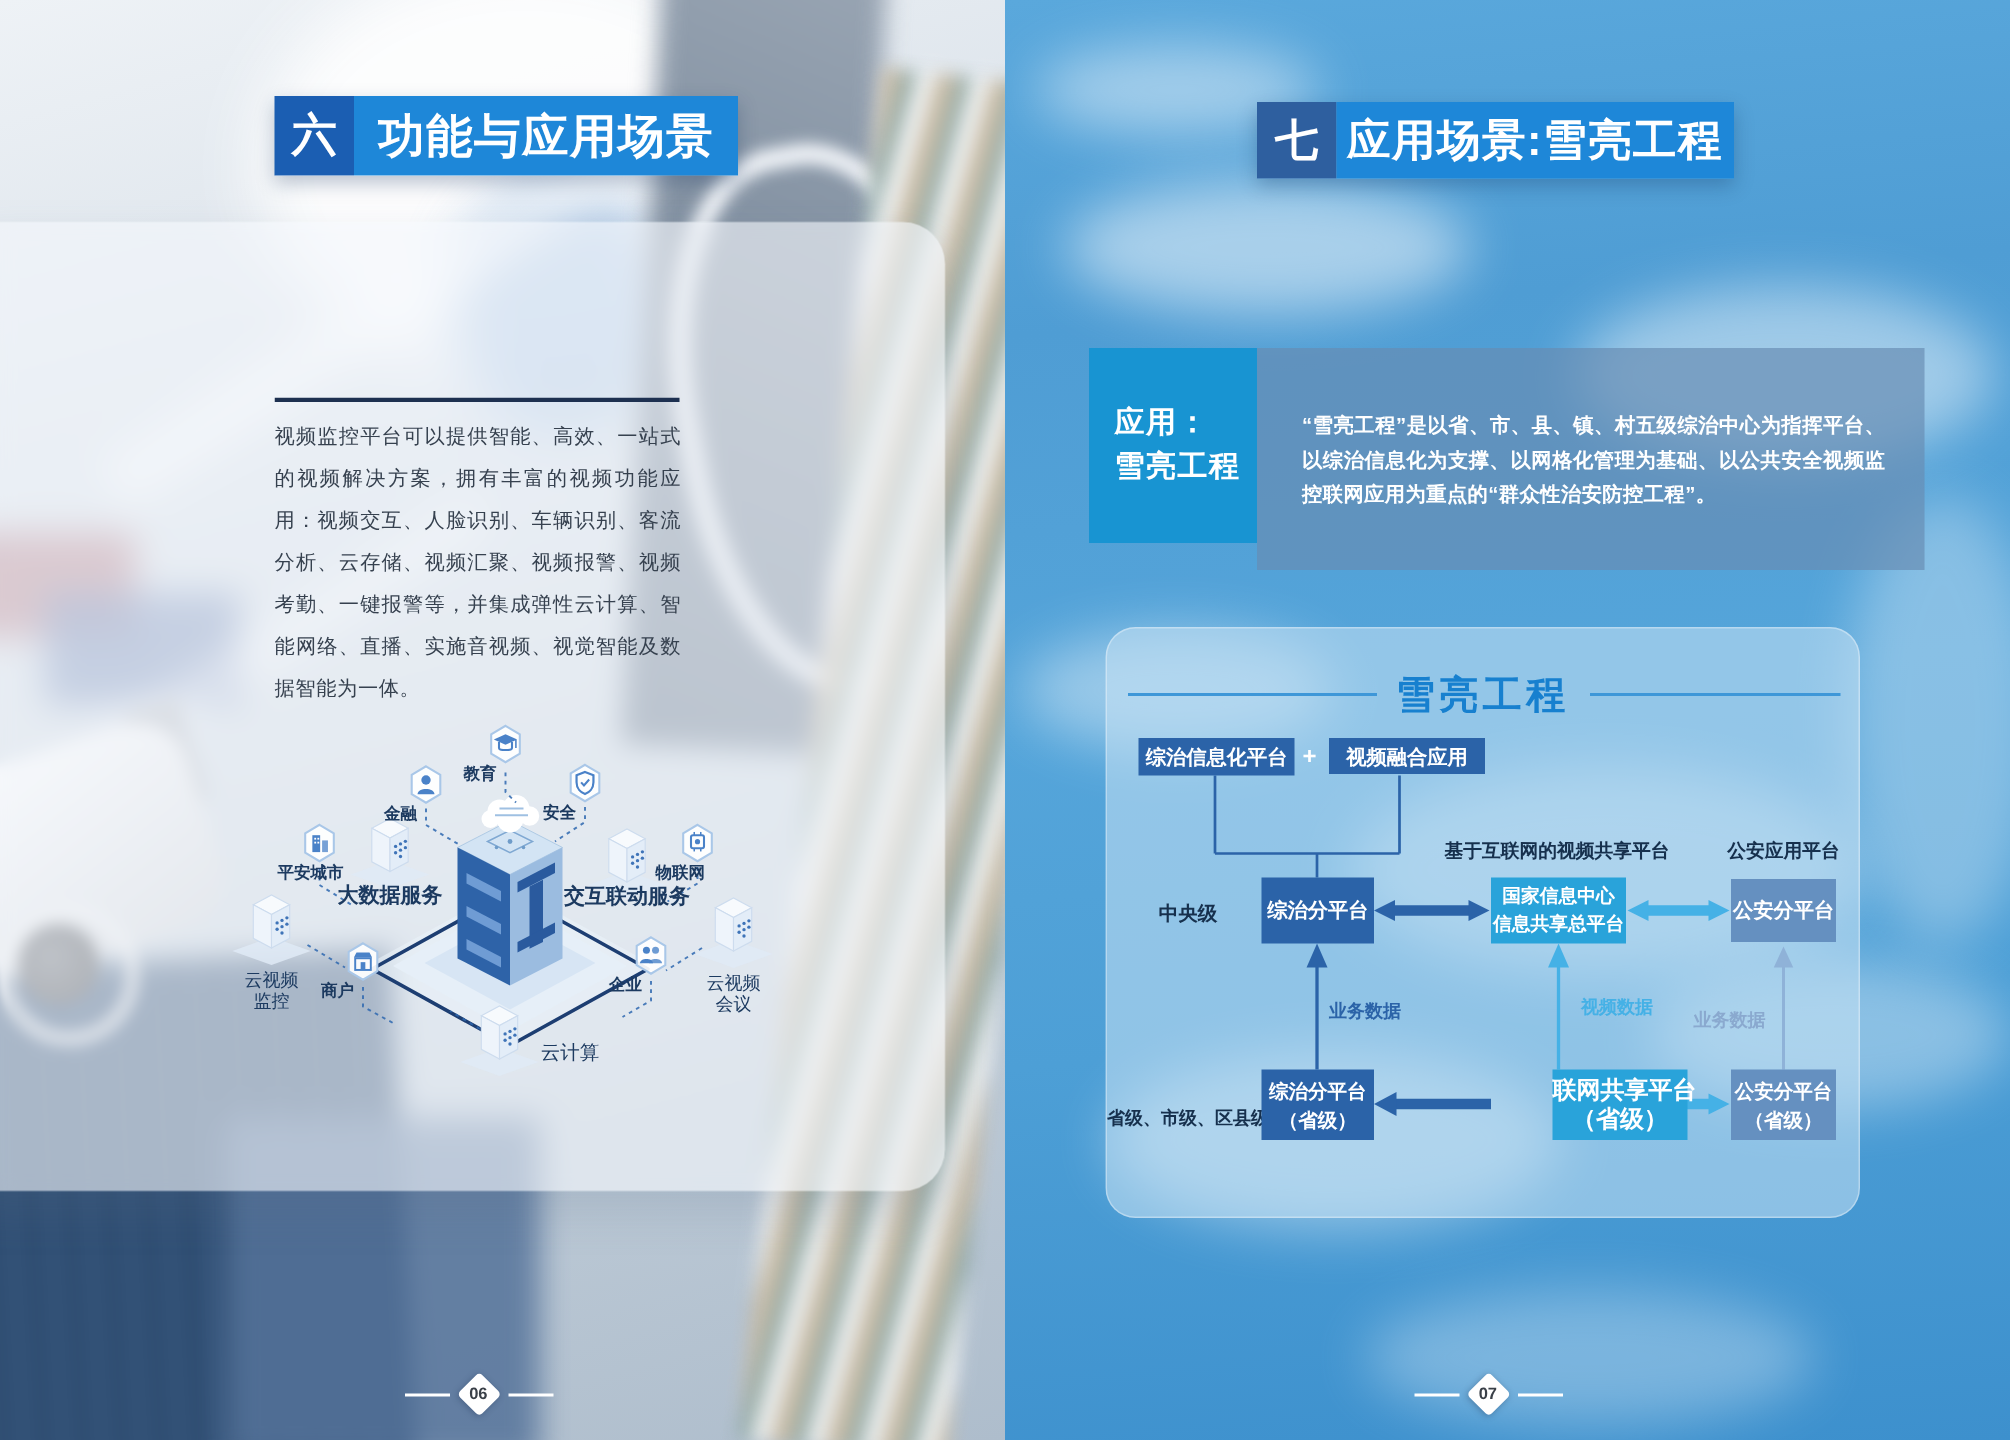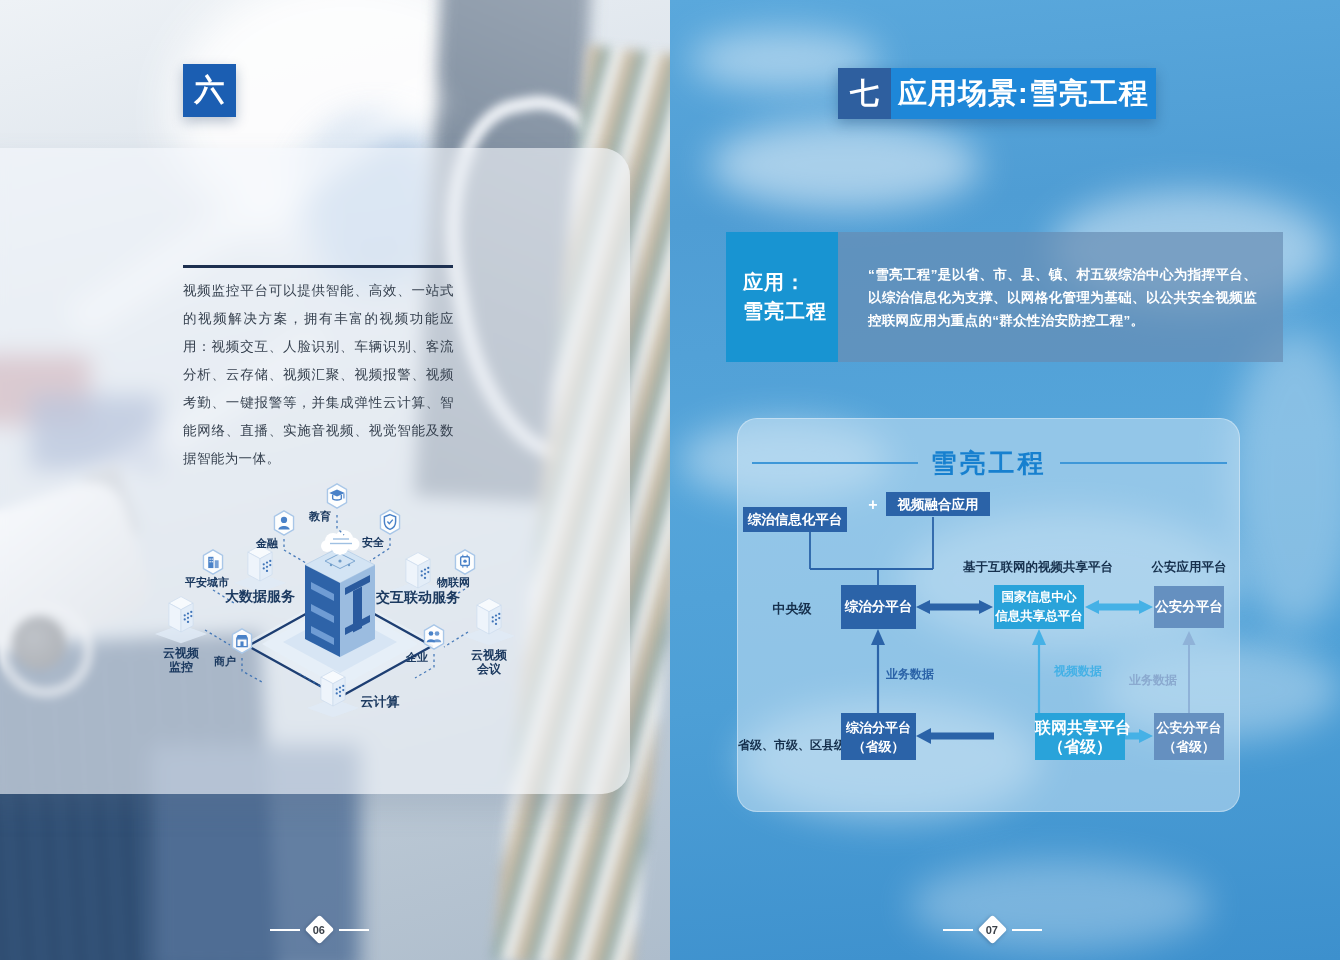--- a/index.html
+++ b/index.html
@@ -18,29 +18,29 @@
     font-size:20px;font-weight:bold;color:#1e8ad6;letter-spacing:0.5px;}
   .heading-rule{position:absolute;left:183px;top:265px;width:270px;height:3px;background:#1d3050;}
   .article-body{position:absolute;left:183px;top:277px;width:271px;margin:0;
     font-size:13.5px;line-height:28px;color:#36414f;text-align:justify;letter-spacing:0.4px;}
   
   .diagram{position:absolute;left:150px;top:478px;width:400px;height:252px;}
   .hexwrap{position:absolute;width:56px;text-align:left;font-family:Liberation Mono, monospace;}
   .hexwrap svg{display:block;margin:0 auto;}
   .hexlabel{display:block;font-size:11px;font-weight:bold;color:#1c3a60;line-height:12px;margin-top:1px;white-space:nowrap;}
   .svclabel{position:absolute;font-size:14px;font-weight:bold;color:#1c3a60;text-align:center;white-space:nowrap;}
-  .nodelabel{position:absolute;text-align:center;font-size:12px;font-weight:bold;color:#1c3a60;line-height:14px;}
+  .nodelabel{position:absolute;text-align:center;font-size:12px;font-weight:normal;color:#1c3a60;line-height:14px;}
   
   .page-right{position:absolute;left:670px;top:0;width:670px;height:960px;overflow:hidden;
     background:linear-gradient(175deg,#5aa8dc 0%,#4f9dd4 22%,#55a5da 48%,#4d9fd6 70%,#3d90cd 100%);}
   .cloud{position:absolute;background:#fff;border-radius:50%;filter:blur(18px);}
   .app-label-box{position:absolute;left:56px;top:232px;width:112px;height:130px;background:#1894d2;
     display:flex;flex-direction:column;justify-content:center;padding-left:17px;box-sizing:border-box;}
   .app-label-box span{color:#fff;font-weight:bold;font-size:20px;line-height:29px;letter-spacing:1px;}
-  .app-desc-box{position:absolute;left:168px;top:232px;width:445px;height:130px;
+  .app-desc-box{position:absolute;left:168px;top:232px;width:445px;height:148px;
     background:rgba(103,140,179,0.68);display:flex;align-items:center;box-sizing:border-box;padding:10px 26px 10px 30px;}
   .app-desc-box p{margin:0;color:#fff;font-size:13.5px;line-height:23px;font-weight:bold;letter-spacing:0.3px;text-align:justify;}
   .flow-panel{position:absolute;left:67px;top:418px;width:503px;height:394px;border-radius:20px;
     background:rgba(199,226,244,0.55);border:1px solid rgba(255,255,255,0.35);box-sizing:border-box;}
   .flow-title{position:absolute;left:0;top:27px;width:100%;text-align:center;
     font-size:26px;font-weight:bold;color:#1780cf;letter-spacing:3px;}
   .fbox{position:absolute;color:#fff;text-align:center;font-weight:bold;line-height:25px;font-size:13.5px;white-space:nowrap;}
   .bdark{background:#2b63a8;}
   .bcyan{background:#29a3da;}
   .bsteel{background:#6590c0;}
@@ -94,20 +94,21 @@
       <div class="bgsh" style="left:92px;top:468px;width:38px;height:72px;background:#b4bac2;filter:blur(4px);transform:rotate(-18deg);"></div>
       <div class="bgsh" style="left:-28px;top:496px;width:168px;height:142px;background:linear-gradient(160deg,#fdfdfe,#cbd0d6);border-radius:34px;filter:blur(3px);transform:rotate(-18deg);"></div>
       <div class="bgsh" style="left:0px;top:604px;width:78px;height:78px;border:7px solid #e8eaec;border-radius:50%;filter:blur(2px);"></div>
       <div class="bgsh" style="left:12px;top:616px;width:54px;height:54px;background:radial-gradient(circle at 40% 40%,#6a6f76,#34383e);border-radius:50%;filter:blur(1.5px);"></div>
     </div>
 
     <div class="frost-panel"></div>
 
     <div class="banner" style="left:183px;top:64px;height:53px;">
       <div class="tab" style="width:53px;background:#1b5eb2;font-size:30px;">六</div>
+      <div class="ttl" style="background:#1e87d8;font-size:31px;padding:0 16px;">功能与应用场景</div>
     </div>
 
     <div class="heading-rule"></div>
     <p class="article-body">视频监控平台可以提供智能、高效、一站式的视频解决方案，拥有丰富的视频功能应用：视频交互、人脸识别、车辆识别、客流分析、云存储、视频汇聚、视频报警、视频考勤、一键报警等，并集成弹性云计算、智能网络、直播、实施音视频、视觉智能及数据智能为一体。</p>
 
     <div class="diagram">
 
       <svg style="position:absolute;left:95px;top:47px;" width="190" height="185" viewBox="0 0 190 185">
         <polygon points="95,66 192,119 95,172 -2,119" fill="#eaf2f9" opacity="0.6"></polygon>
         <polygon points="95,70 187,121 95,172 3,121" fill="none" stroke="#1d3e72" stroke-width="2.4" stroke-linejoin="round"></polygon>
@@ -303,21 +304,21 @@
         <polygon points="451,212 444.5,226 457.5,226" fill="#8fb2d8"></polygon>
         <line x1="192" y1="317" x2="256" y2="317" stroke="#2b63a8" stroke-width="7"></line>
         <polygon points="178,317 193,309 193,325" fill="#2b63a8"></polygon>
         <line x1="359" y1="317" x2="403" y2="317" stroke="#45b1e6" stroke-width="7"></line>
         <polygon points="347,317 361,310 361,324" fill="#45b1e6"></polygon>
         <polygon points="415,317 401,310 401,324" fill="#45b1e6"></polygon>
       </svg>
 
       <div class="flow-title">雪亮工程</div>
 
-      <div class="fbox bdark" style="left:5px;top:73px;width:104px;height:25px;margin-top:15px;">综治信息化平台</div>
+      <div class="fbox bdark" style="left:21px;top:73px;width:104px;height:25px;">综治信息化平台</div>
       <div class="fbox" style="left:126px;top:73px;width:18px;height:25px;font-size:16px;">+</div>
       <div class="fbox bdark" style="left:148px;top:73px;width:104px;height:24px;">视频融合应用</div>
 
       <div class="flabel" style="left:175px;top:140px;width:250px;text-align:center;font-size:12.5px;">基于互联网的视频共享平台</div>
       <div class="flabel" style="left:386px;top:140px;width:130px;text-align:center;font-size:12.5px;">公安应用平台</div>
 
       <div class="flabel" style="left:10px;top:181px;width:88px;text-align:center;font-size:13px;">中央级</div>
       <div class="fbox bdark" style="left:103px;top:166px;width:75px;height:44px;line-height:44px;">综治分平台</div>
       <div class="fbox bcyan f2line" style="left:256px;top:166px;width:90px;height:44px;font-size:12.5px;">
         <span>国家信息中心</span>

